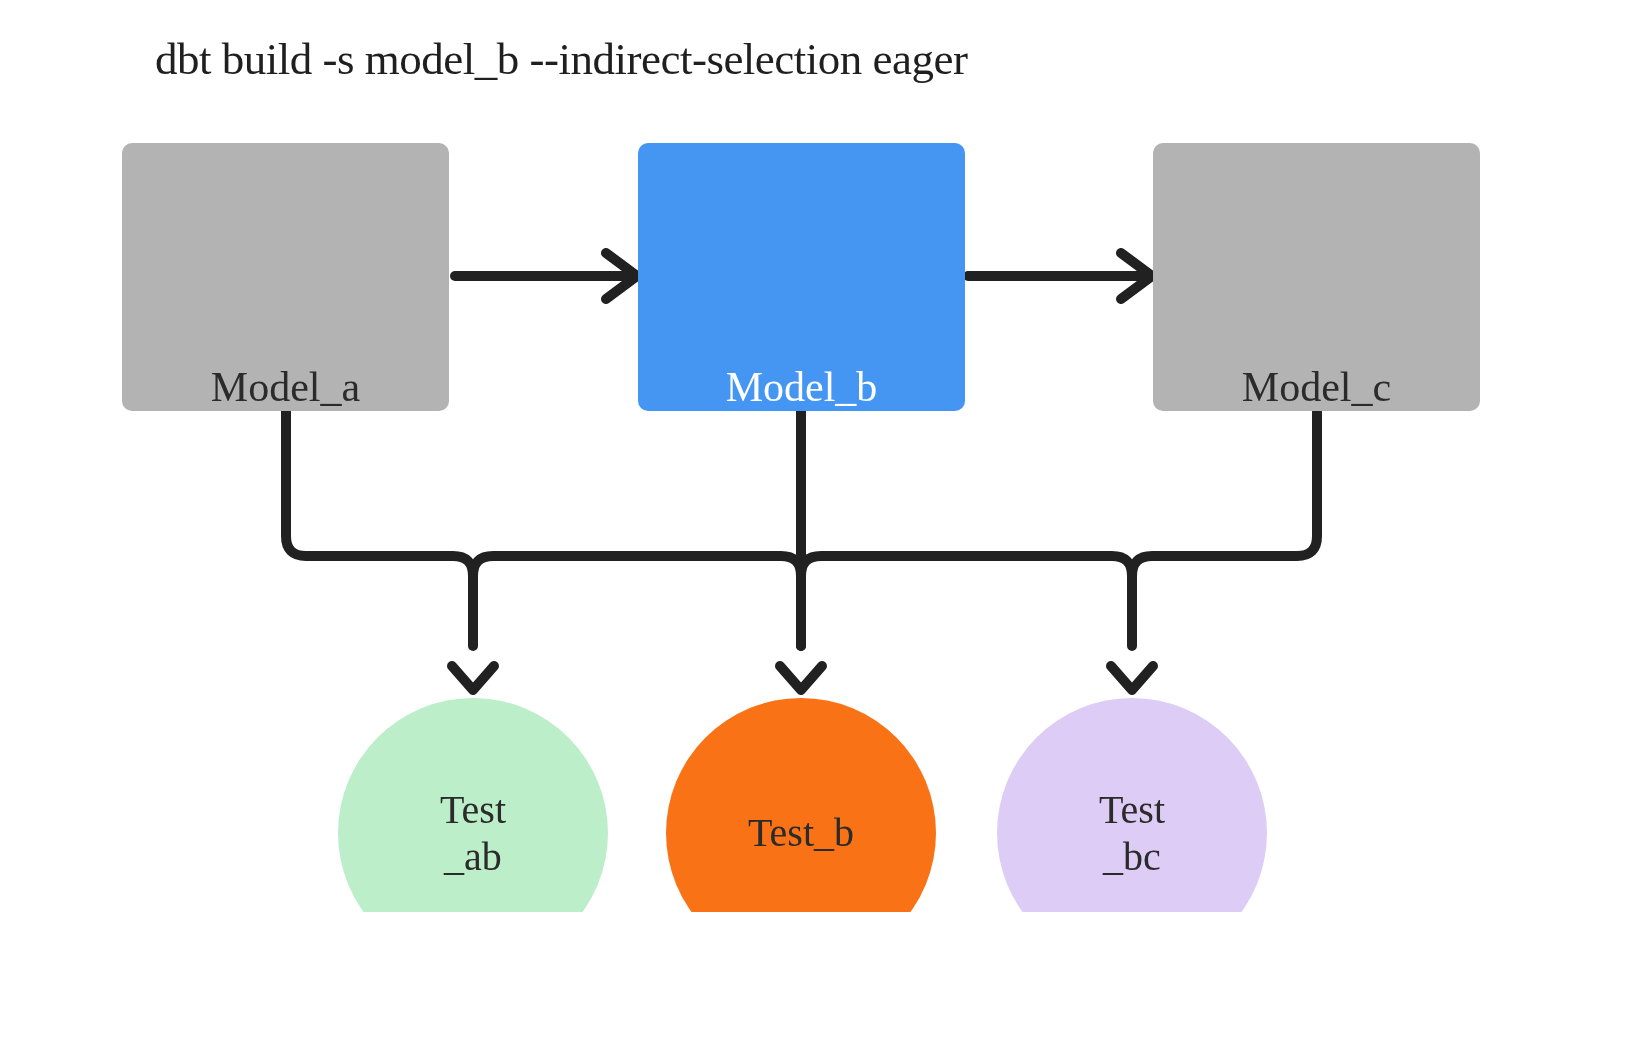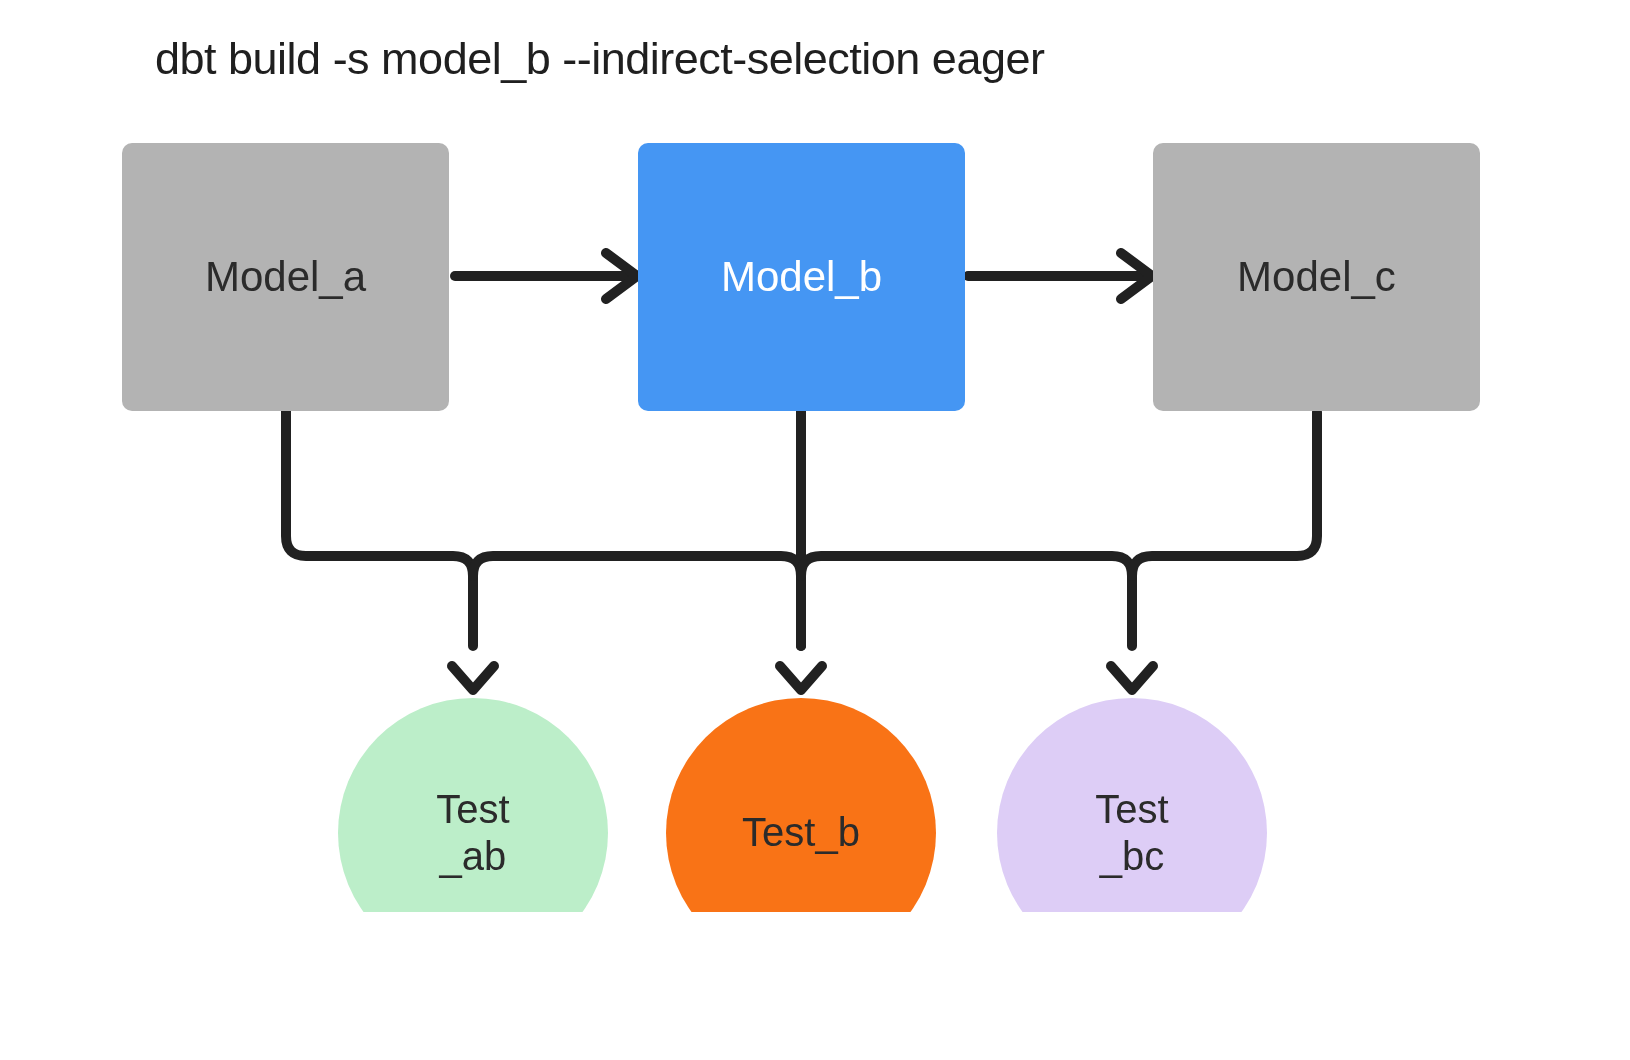--- a/index.html
+++ b/index.html
@@ -1,27 +1,27 @@
 <!DOCTYPE html>
 <html><head>
 <meta charset="utf-8">
 <style>
   html,body{margin:0;padding:0;background:#ffffff;}
   .canvas{
     position:relative;width:1630px;height:912px;background:#ffffff;
-    font-family:Liberation Sans, sans-serif;overflow:hidden;
+    font-family:Liberation Serif, serif;overflow:hidden;
   }
   .title{
     position:absolute;left:155px;top:33px;
     font-size:45px;font-weight:500;color:#1f1f1f;letter-spacing:-0.5px;
     white-space:nowrap;
   }
   .model-box{
     position:absolute;top:143px;width:327px;height:268px;border-radius:10px;
-    display:flex;align-items:center;justify-content:center;
+    display:flex;align-items:flex-end;justify-content:center;
     font-size:42px;font-weight:500;color:#2b2b2b;
   }
   .model-box.selected{color:#ffffff;}
   #model-a{left:122px;}
   #model-b{left:638px;}
   #model-c{left:1153px;}
   .test-circle{
     position:absolute;top:698px;width:270px;height:270px;border-radius:50%;
     display:flex;align-items:center;justify-content:center;text-align:center;
     font-size:40px;font-weight:500;color:#2b2b2b;

